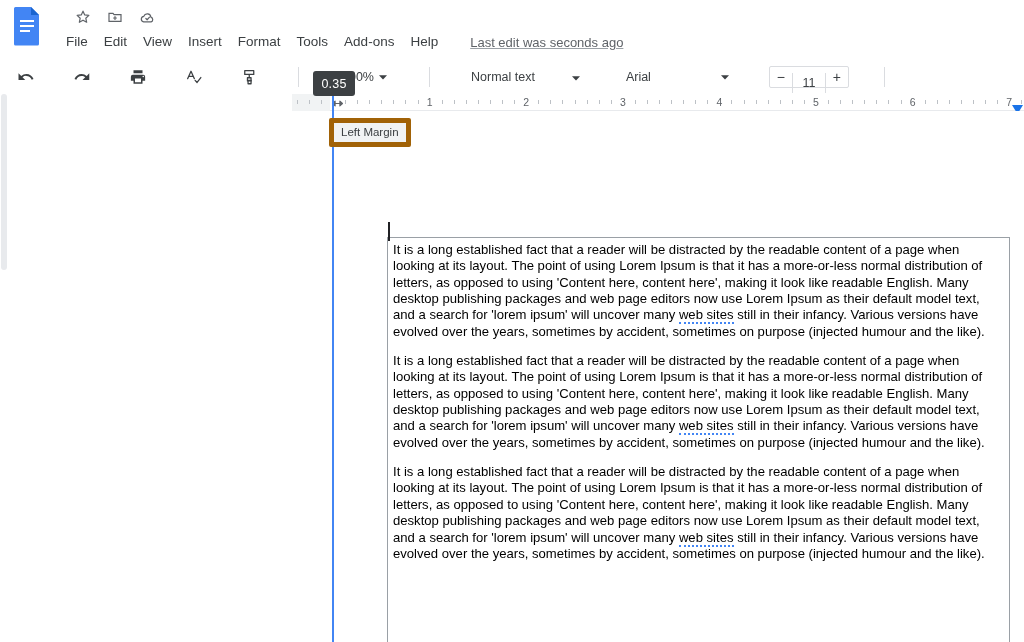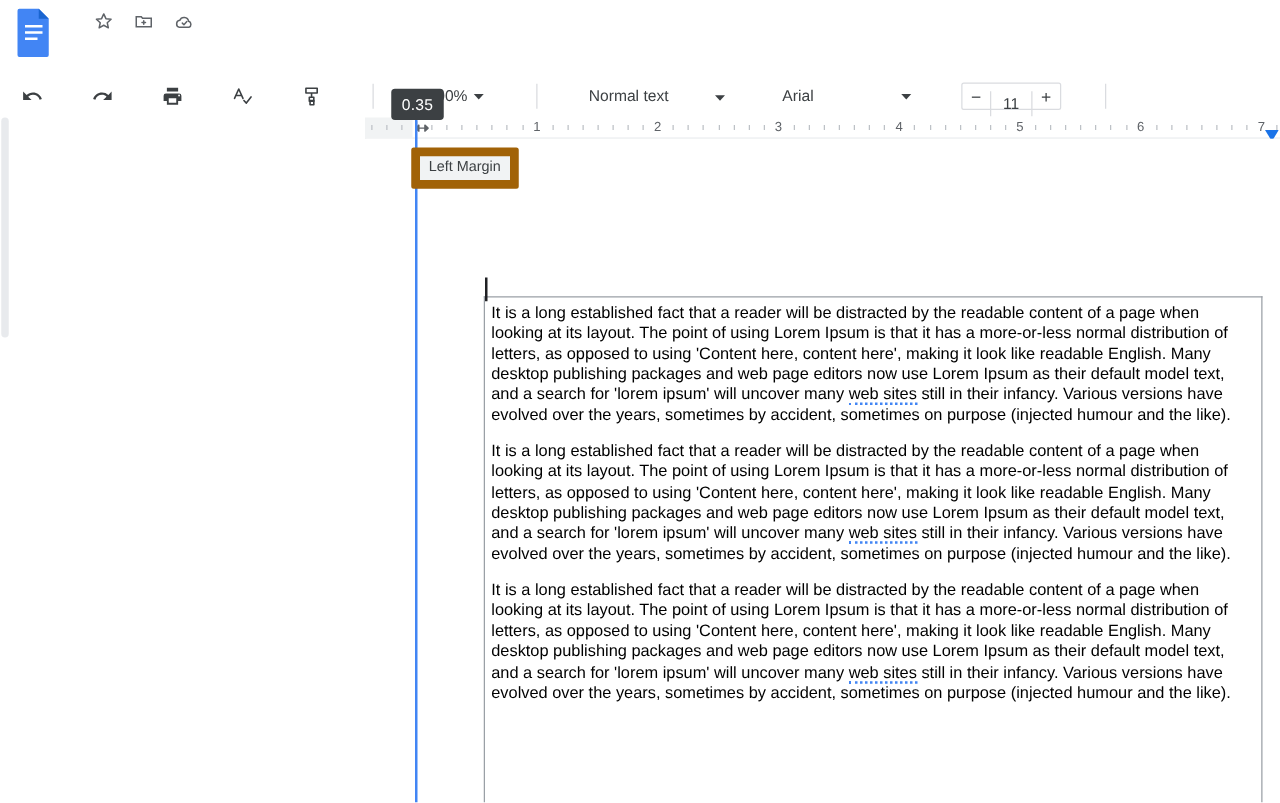--- a/index.html
+++ b/index.html
@@ -97,21 +97,21 @@
   .indent-tri-r { position: absolute; right: 1px; top: 6px; }
   .ruler-left-shade { position:absolute; left:0; top:0; width:38px; height:17px; background:#f1f3f4; }
 
   
   .margin-line {
     position: absolute; left: 332px; top: 96px; width: 2px; height: 546px;
     background: #4285f4; z-index: 25;
   }
   .margin-tip {
     position: absolute; left: 329px; top: 118px; z-index: 30;
-    background: #f1f3f4; border: 7px solid #a16207; border-radius: 2px;
+    background: #f1f3f4; border: 5px solid #a16207; border-radius: 2px;
     padding: 2px 7px; font-size: 11.5px; color: #3c4043; white-space: nowrap;
     line-height: 15px;
   }
 
   
   .sidebar {
     position: absolute; left: 8px; top: 111px; width: 284px; height: 531px;
     background: #f8f9fa; border-right: 1px solid #e8eaed;
   }
   .outline-back { position: absolute; left: 18px; top: 29px; width: 28px; height: 28px; display:flex; align-items:center; justify-content:center; }
@@ -180,20 +180,31 @@
         </div>
         <div class="ticon">
           <svg width="17" height="17" viewBox="0 0 24 24" fill="none" stroke="#5f6368" stroke-width="1.7" stroke-linecap="round" stroke-linejoin="round">
             <path d="M6.5 18.2A4 4 0 0 1 6.8 10.3a5.2 5.2 0 0 1 10 1.1 3.6 3.6 0 0 1 .3 6.8z"></path>
             <path d="M9.7 13.4l1.8 1.8 3.3-3.6"></path>
           </svg>
         </div>
       </div>
     </div>
 
+    <div class="menubar">
+      <div class="menu-item">File</div>
+      <div class="menu-item">Edit</div>
+      <div class="menu-item">View</div>
+      <div class="menu-item">Insert</div>
+      <div class="menu-item">Format</div>
+      <div class="menu-item">Tools</div>
+      <div class="menu-item">Add-ons</div>
+      <div class="menu-item">Help</div>
+      <div class="last-edit">Last edit was seconds ago</div>
+    </div>
   </div>
 
   <div class="toolbar">
 
     <div class="tbtn">
       <svg width="18" height="18" viewBox="0 0 24 24" fill="#3c4043">
         <path d="M12.5 8c-2.6 0-5 1-6.8 2.6L2 7v9h9l-3.6-3.6A7.3 7.3 0 0 1 12.5 10.5c3.3 0 6.1 2.1 7.1 5.1l2.4-.8C20.6 10.8 16.9 8 12.5 8z"></path>
       </svg>
     </div>
     <div class="tbtn">

